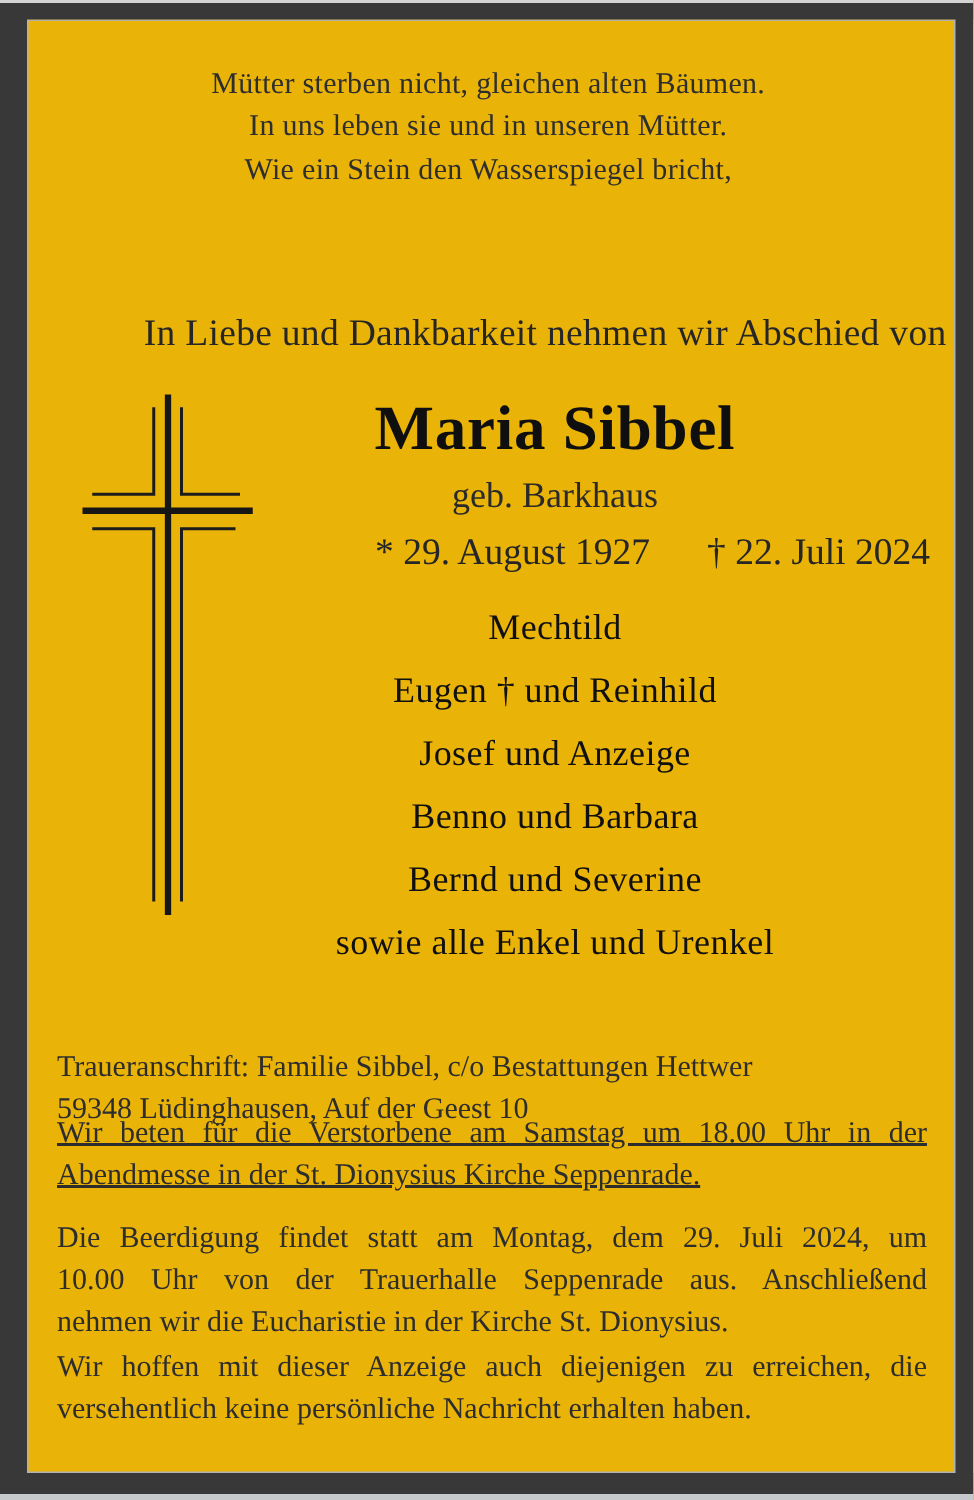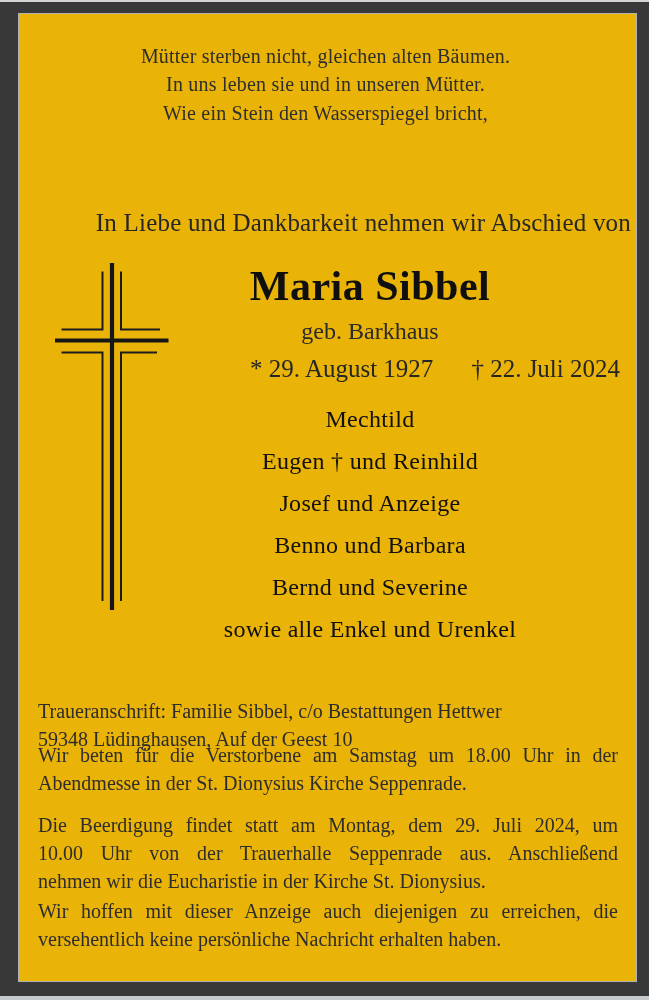--- a/index.html
+++ b/index.html
@@ -45,21 +45,21 @@
   }
   .maiden { top: 316px; font-size: 24px; line-height: 30px; color: #2a2a2a; }
   .dates {
     top: 353px; font-size: 25px; line-height: 31px; color: #262626;
     display: flex; justify-content: flex-end; gap: 38px;
   }
   .mourners { top: 398px; font-size: 24px; font-weight: normal; color: #101010; }
   .mourners .mline { line-height: 42px; letter-spacing: 0.3px; }
   .body-col { left: 38px; width: 580px; font-size: 20px; line-height: 28px; color: #2d2d2d; }
   .addr { top: 668px; margin-top: 29px; }
-  .prayer { top: 741px; }
+  .prayer { top: 741px; text-decoration: underline; }
   .burial { top: 811px; }
   .notice { top: 897px; }
   .jline { text-align: justify; text-align-last: justify; }
   .lline { text-align: left; }
 </style>
 </head>
 <body>
 
 <div class="page">
 

